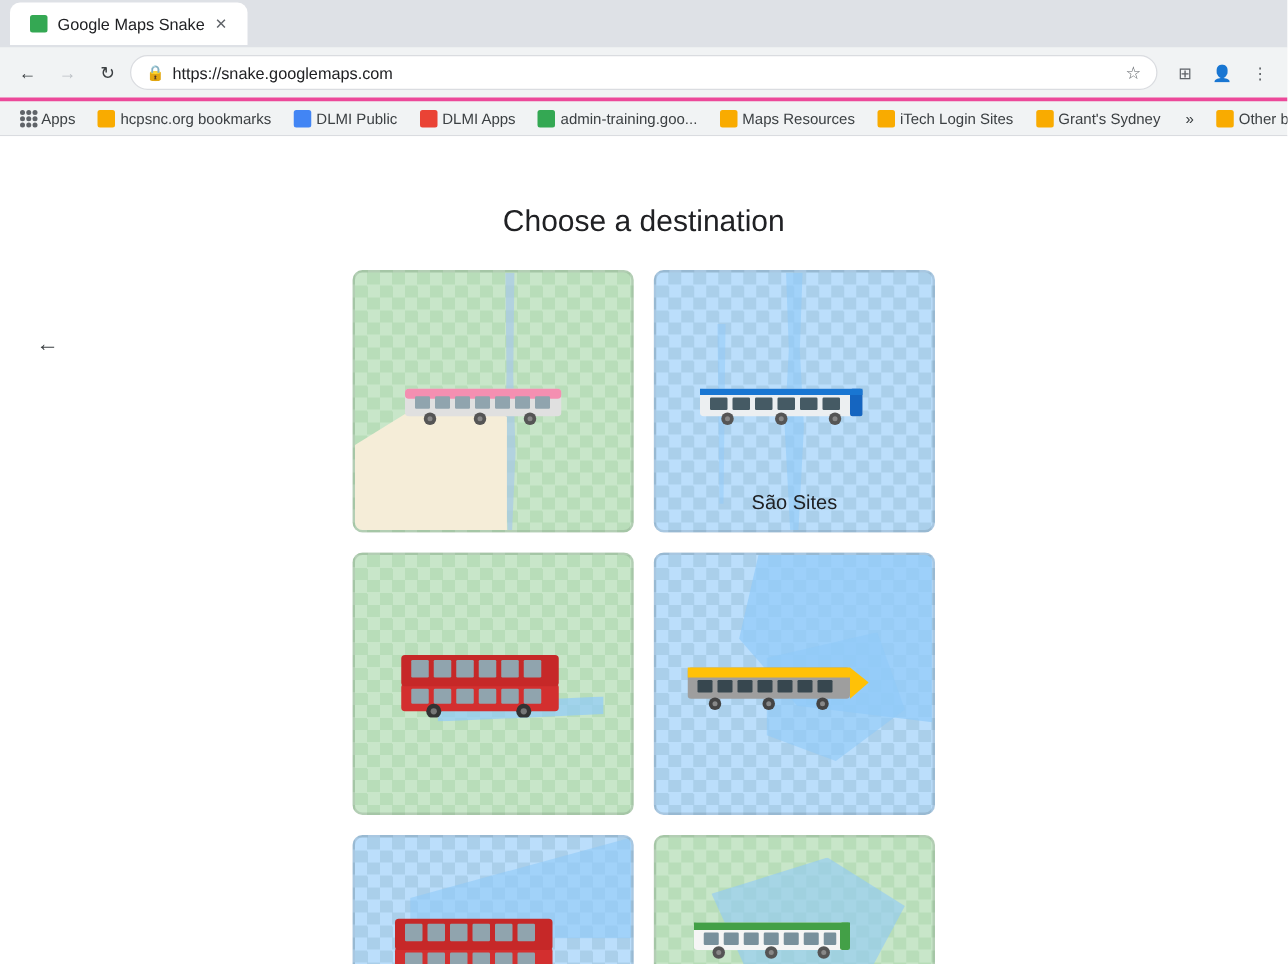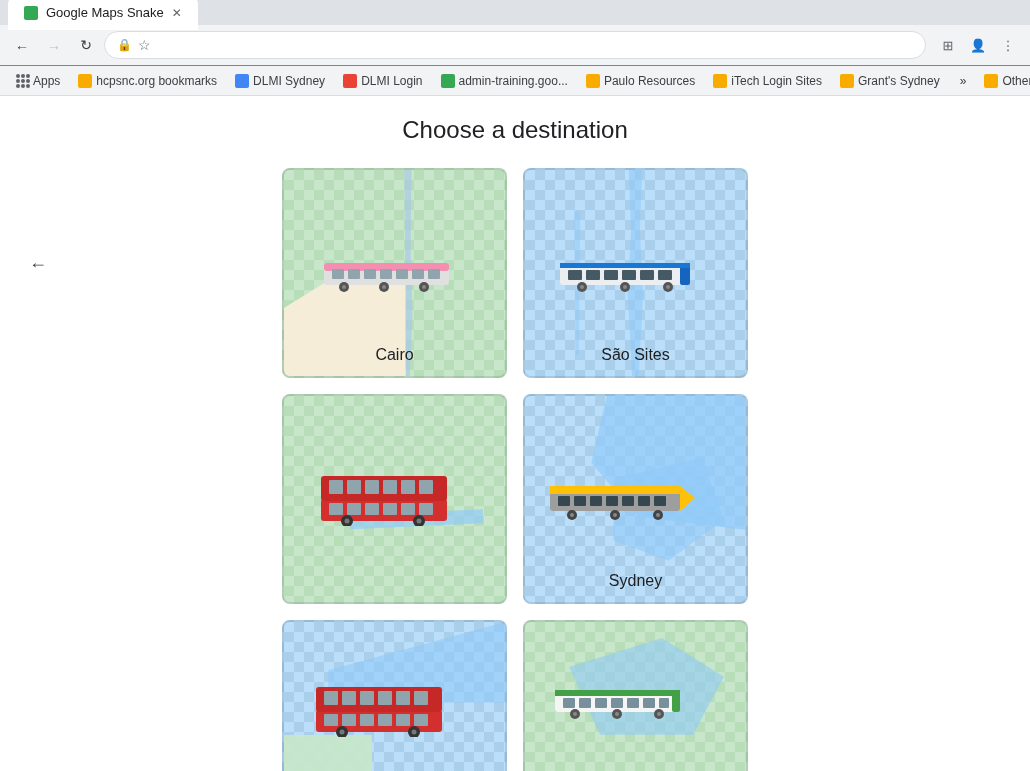--- a/index.html
+++ b/index.html
@@ -6,21 +6,21 @@
     body { font-family: Arial, sans-serif; background: #fff; width: 1030px; }
 
     
     .browser-chrome {
       background: #f1f3f4;
       border-bottom: 1px solid #dadce0;
     }
     .tab-bar {
       display: flex;
       align-items: center;
-      height: 25px;
+      height: 38px;
       padding: 0 8px;
       background: #dee1e6;
     }
     .tab-active {
       background: #fff;
       border-radius: 8px 8px 0 0;
       padding: 0 16px;
       height: 34px;
       display: flex;
       align-items: center;
@@ -92,21 +92,21 @@
       background: transparent;
     }
     .bookmark-bar {
       display: flex;
       align-items: center;
       height: 30px;
       padding: 0 8px;
       gap: 2px;
       font-size: 12px;
       color: #3c4043;
-      border-top: 1px solid #ec4899;
+      border-top: 3px solid #ec4899;
     }
     .bookmark-item {
       display: flex;
       align-items: center;
       gap: 4px;
       padding: 2px 8px;
       border-radius: 4px;
       cursor: pointer;
       white-space: nowrap;
     }
@@ -140,20 +140,21 @@
       border: none;
       background: transparent;
       position: absolute;
       left: 20px;
       top: 148px;
     }
     .page-header {
       text-align: center;
       margin-bottom: 24px;
       position: relative;
+      margin-top: 35px;
     }
     .page-title {
       font-size: 24px;
       font-weight: 400;
       color: #202124;
     }
     .destinations-grid {
       display: grid;
       grid-template-columns: repeat(2, 225px);
       gap: 16px;
@@ -234,20 +235,21 @@
       <span class="tab-close">✕</span>
     </div>
   </div>
 
   <div class="nav-bar">
     <button class="nav-btn">←</button>
     <button class="nav-btn disabled">→</button>
     <button class="nav-btn">↻</button>
     <div class="address-bar">
       <span class="lock-icon">🔒</span>
+      <span class="address-text">https://snake.googlemaps.com</span>
       <span class="star-icon">☆</span>
     </div>
     <div class="nav-actions">
       <button class="nav-action-btn">⊞</button>
       <button class="nav-action-btn">👤</button>
       <button class="nav-action-btn">⋮</button>
     </div>
   </div>
 
   <div class="bookmark-bar">
@@ -264,33 +266,33 @@
           <div class="dot"></div>
       </div>
       <span>Apps</span>
     </div>
     <div class="bookmark-item">
       <span class="bookmark-icon" style="background:#f9ab00;"></span>
       <span>hcpsnc.org bookmarks</span>
     </div>
     <div class="bookmark-item">
       <span class="bookmark-icon" style="background:#4285f4;"></span>
-      <span>DLMI Sydney</span>
+      <span>DLMI Public</span>
     </div>
     <div class="bookmark-item">
       <span class="bookmark-icon" style="background:#ea4335;"></span>
-      <span>DLMI Login</span>
+      <span>DLMI Apps</span>
     </div>
     <div class="bookmark-item">
       <span class="bookmark-icon" style="background:#34a853;"></span>
       <span>admin-training.goo...</span>
     </div>
     <div class="bookmark-item">
       <span class="bookmark-icon" style="background:#f9ab00;"></span>
-      <span>Paulo Resources</span>
+      <span>Maps Resources</span>
     </div>
     <div class="bookmark-item">
       <span class="bookmark-icon" style="background:#f9ab00;"></span>
       <span>iTech Login Sites</span>
     </div>
     <div class="bookmark-item">
       <span class="bookmark-icon" style="background:#f9ab00;"></span>
       <span>Grant's Sydney</span>
     </div>
     <span class="more-btn bookmark-item">»</span>
@@ -332,21 +334,20 @@
             <rect x="104" y="14" width="12" height="10" rx="1" fill="#90a4ae"></rect>
 
             <circle cx="20" cy="32" r="5" fill="#555"></circle>
             <circle cx="20" cy="32" r="2" fill="#888"></circle>
             <circle cx="60" cy="32" r="5" fill="#555"></circle>
             <circle cx="60" cy="32" r="2" fill="#888"></circle>
             <circle cx="100" cy="32" r="5" fill="#555"></circle>
             <circle cx="100" cy="32" r="2" fill="#888"></circle>
           </svg>
         </div>
-        <div class="card-label">Cairo</div>
       </div>
     </div>
 
     <div class="destination-card map-sao-paulo">
       <div class="card-map">
 
         <div style="position:absolute;top:0;left:45%;width:22px;height:100%;background:#90caf9;opacity:0.6;clip-path:polygon(20% 0%,80% 0%,70% 30%,85% 60%,65% 100%,35% 100%,15% 60%,30% 30%);"></div>
         <div style="position:absolute;top:20%;left:20%;width:16px;height:70%;background:#90caf9;opacity:0.5;clip-path:polygon(30% 0%,70% 0%,60% 100%,40% 100%);"></div>
 
         <div style="position:absolute;top:85px;left:35px;">
@@ -435,21 +436,20 @@
             <rect x="104" y="18" width="12" height="10" rx="1" fill="#37474f"></rect>
 
             <circle cx="22" cy="37" r="5" fill="#444"></circle>
             <circle cx="22" cy="37" r="2" fill="#888"></circle>
             <circle cx="65" cy="37" r="5" fill="#444"></circle>
             <circle cx="65" cy="37" r="2" fill="#888"></circle>
             <circle cx="108" cy="37" r="5" fill="#444"></circle>
             <circle cx="108" cy="37" r="2" fill="#888"></circle>
           </svg>
         </div>
-        <div class="card-label">Sydney</div>
       </div>
     </div>
 
     <div class="destination-card map-bottom1" style="height:165px;">
       <div class="card-map">
 
         <div style="position:absolute;top:0;right:0;width:80%;height:50%;background:#90caf9;opacity:0.6;clip-path:polygon(0 60%,100% 0%,100% 100%,0 100%);"></div>
         <div style="position:absolute;bottom:0;left:0;width:40%;height:30%;background:#c8e8c8;opacity:0.9;"></div>
 
         <div style="position:absolute;top:60px;left:30px;">

